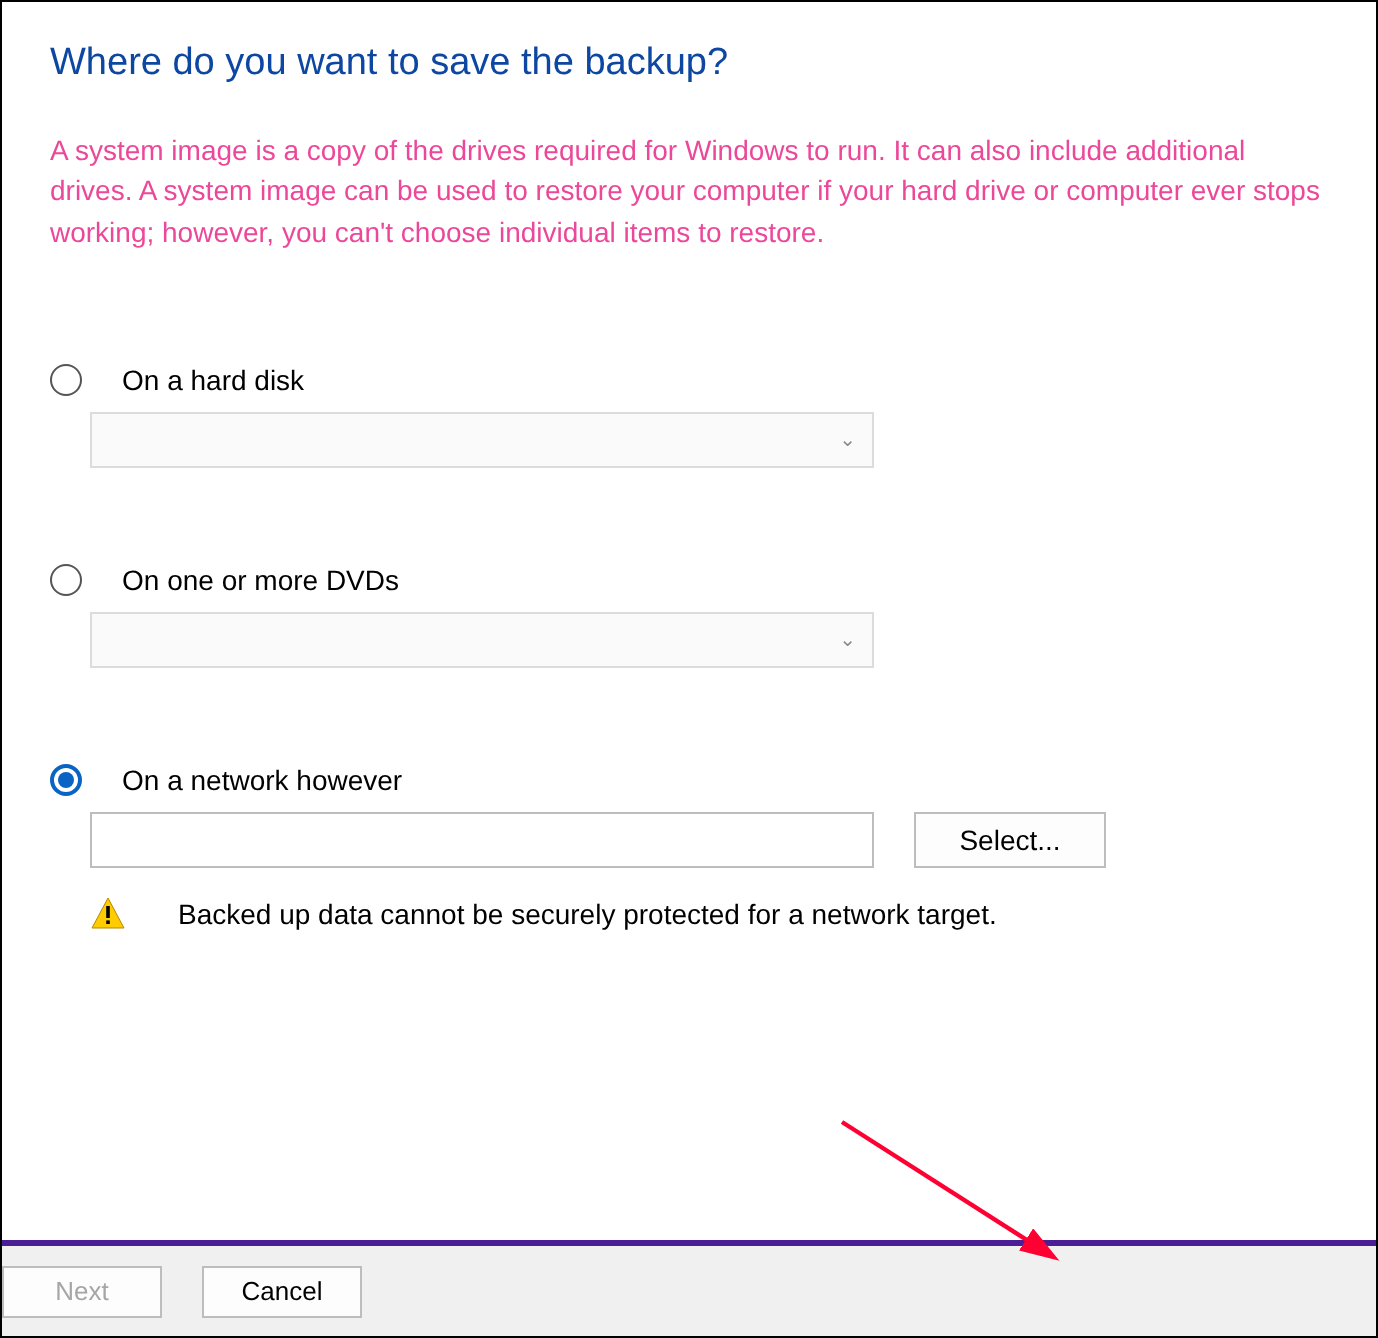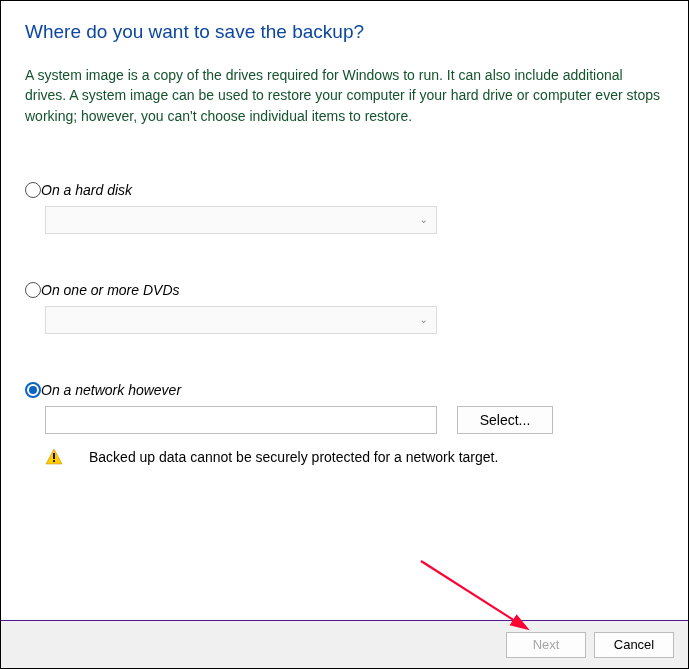--- a/index.html
+++ b/index.html
@@ -24,39 +24,38 @@
     padding: 20px 24px 0 24px;
     position: relative;
   }
   .title {
     color: #0d47a1;
     font-size: 19px;
     font-weight: 400;
     margin-bottom: 22px;
   }
   .description {
-    color: #14532d;
+    color: #ec4899;
     font-size: 14px;
     line-height: 1.45;
     margin-bottom: 56px;
     max-width: 640px;
   }
   .option-group {
     margin-bottom: 48px;
   }
   .option-group.last {
     margin-bottom: 0;
   }
   .radio-row {
     display: flex;
     align-items: flex-end;
-    gap: 0;
+    gap: 20px;
     margin-bottom: 8px;
     cursor: pointer;
-    font-style: italic;
   }
   .radio {
     width: 16px;
     height: 16px;
     border-radius: 50%;
     border: 1px solid #555;
     position: relative;
     flex-shrink: 0;
     background: #fff;
   }
@@ -122,26 +121,26 @@
     align-items: center;
     gap: 26px;
   }
   .warn-icon svg { display: block; }
   .warn-text {
     font-size: 14px;
   }
   .footer {
     height: 48px;
     background: #f0f0f0;
-    border-top: 1px solid #4c1d95;
-    display: flex;
-    justify-content: flex-end;
+    border-top: 3px solid #4c1d95;
+    display: flex;
+    justify-content: flex-start;
     align-items: center;
     padding-right: 14px;
-    gap: 8px;
+    gap: 20px;
   }
   .btn {
     height: 26px;
     min-width: 80px;
     border: 1px solid #bdbdbd;
     background: #fdfdfd;
     font-family: inherit;
     font-size: 13px;
     cursor: pointer;
     padding: 0 12px;

